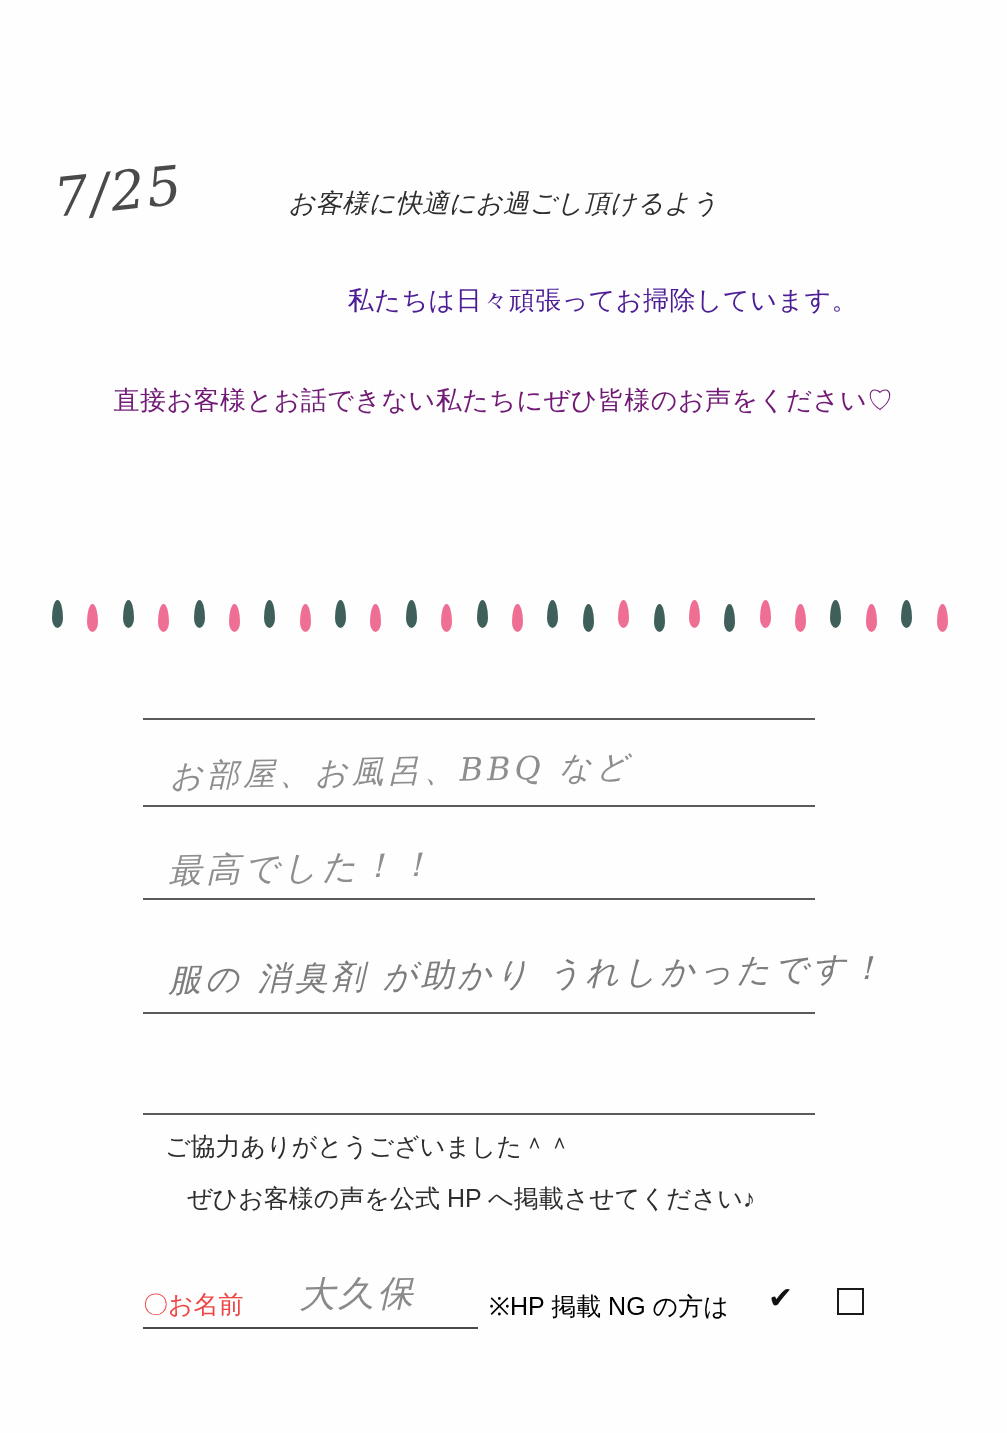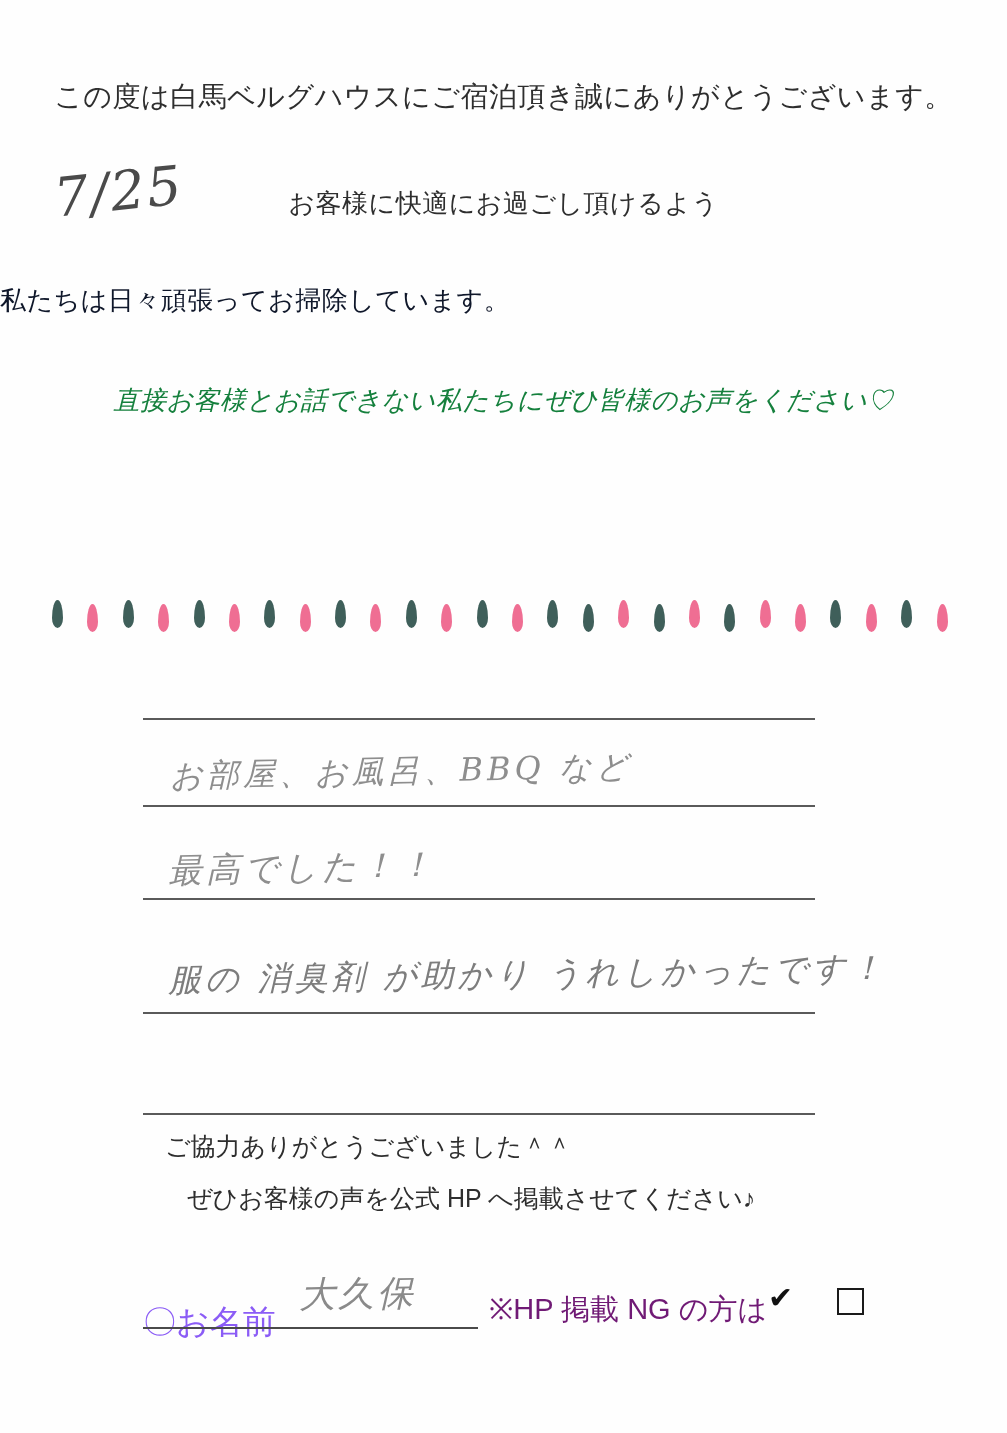--- a/index.html
+++ b/index.html
@@ -37,43 +37,43 @@
   .line-2 {
     position: absolute;
     top: 186px;
     left: 0;
     width: 1007px;
     text-align: center;
     font-size: 26px;
     letter-spacing: 0.5px;
     color: #2e2e2e;
     white-space: nowrap;
+    font-style: italic;
   }
   .line-3 {
     position: absolute;
     top: 283px;
     left: 0;
     width: 858px;
-    text-align: left;
-    font-size: 26px;
-    letter-spacing: 0.5px;
-    color: #0f172a;
+    text-align: right;
+    font-size: 26px;
+    letter-spacing: 0.5px;
+    color: #4c1d95;
     white-space: nowrap;
   }
   .line-4 {
     position: absolute;
     top: 383px;
     left: 0;
     width: 1007px;
     text-align: center;
     font-size: 26px;
     letter-spacing: 0.5px;
-    color: #15803d;
-    white-space: nowrap;
-    font-style: italic;
+    color: #701a75;
+    white-space: nowrap;
   }
   .line-5 {
     position: absolute;
     top: 483px;
     left: 0;
     width: 1007px;
     text-align: center;
     font-size: 26px;
     letter-spacing: 0.5px;
     color: #2e2e2e;
@@ -163,24 +163,23 @@
     color: #2e2e2e;
     white-space: nowrap;
     margin-left: 44px;
   }
 
   
   .name-label {
     position: absolute;
     top: 1288px;
     left: 143px;
-    font-size: 33px;
-    color: #8b5cf6;
-    white-space: nowrap;
-    margin-top: 12px;
+    font-size: 25px;
+    color: #ef4444;
+    white-space: nowrap;
   }
   .name-value {
     position: absolute;
     top: 1270px;
     left: 299px;
     font-family: "DejaVu Serif", serif;
     font-style: italic;
     font-size: 36px;
     color: #8a8a8a;
     letter-spacing: 3px;
@@ -192,22 +191,22 @@
     top: 1327px;
     left: 143px;
     width: 335px;
     height: 0;
     border-top: 2px solid #4a4a4a;
   }
   .ng-label {
     position: absolute;
     top: 1288px;
     left: 489px;
-    font-size: 29px;
-    color: #701a75;
+    font-size: 25px;
+    color: #000000;
     white-space: nowrap;
     text-align: right;
   }
   .ng-check {
     position: absolute;
     top: 1283px;
     left: 768px;
     font-size: 30px;
     color: #111;
     line-height: 1;
@@ -220,21 +219,20 @@
     height: 27px;
     border: 2px solid #1a1a1a;
     box-sizing: border-box;
   }
 </style>
 </head>
 <body>
 
 <div class="sheet">
 
-  <div class="line-1">この度は白馬ベルグハウスにご宿泊頂き誠にありがとうございます。</div>
   <div class="line-2">お客様に快適にお過ごし頂けるよう</div>
   <div class="line-3">私たちは日々頑張ってお掃除しています。</div>
   <div class="line-4">直接お客様とお話できない私たちにぜひ皆様のお声をください♡</div>
 
   <div class="hand-date">7/25</div>
 
   <div class="divider" id="divider">
       <span class="petal" style="left: 4px; top: 2px; background: rgb(63, 95, 90);"></span>
       <span class="petal" style="left: 39.3846px; top: 6px; background: rgb(239, 110, 147);"></span>
       <span class="petal" style="left: 74.7692px; top: 2px; background: rgb(63, 95, 90);"></span>

